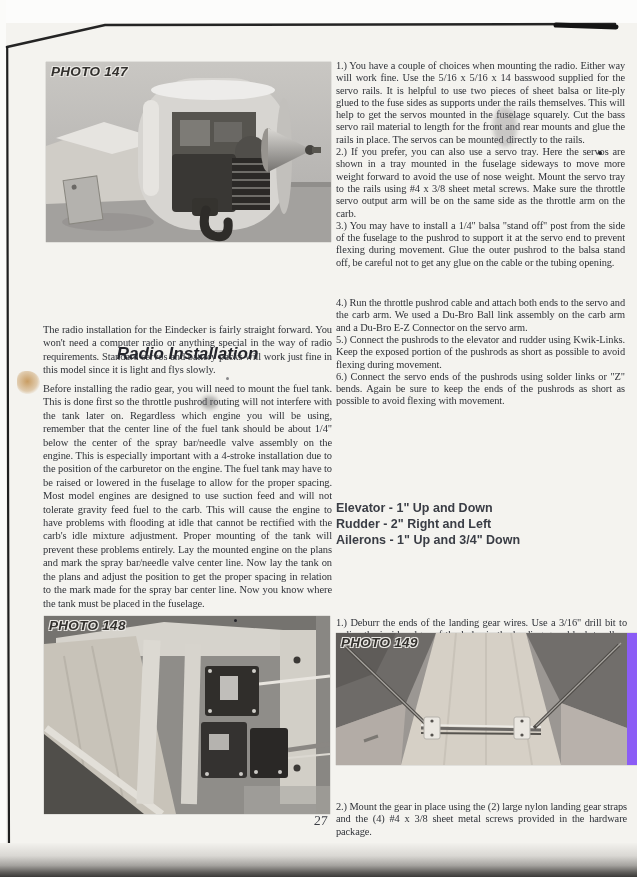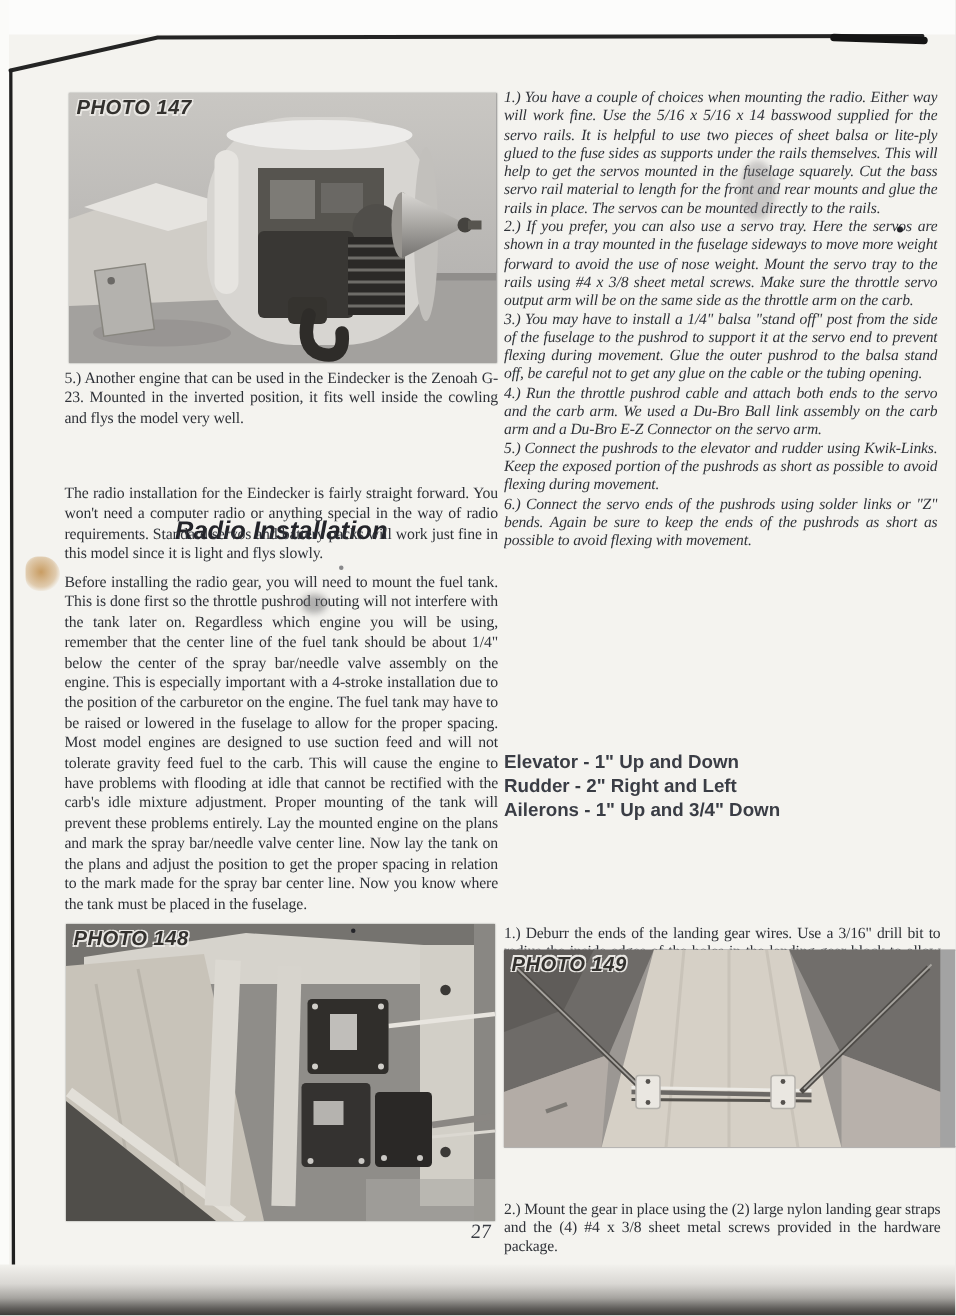--- a/index.html
+++ b/index.html
@@ -39,21 +39,21 @@
     font-weight:bold;font-style:italic;
     color:#23242a;text-align:center;
   }
   .h-sans{
     position:absolute;
     font-family:"Liberation Sans", sans-serif;
     font-weight:bold;color:#363942;
   }
   .throws-list{position:absolute;font-family:"Liberation Sans", sans-serif;font-weight:bold;color:#3a3d45;font-size:12.5px;line-height:16px;}
   .photo{
-    position:absolute;background:#a3a3a3;overflow:hidden;
+    position:absolute;background:#8b5cf6;overflow:hidden;
     box-shadow:0 0 1px rgba(60,60,60,.6);
   }
   .photo svg{display:block;}
   .photo-label{
     position:absolute;left:5px;top:2px;
     font-family:"Liberation Sans", sans-serif;
     font-weight:bold;font-style:italic;
     font-size:13.5px;color:#33312e;
     text-shadow:1px 1px 0 #e9e7e3,-1px -1px 0 #e9e7e3,1px -1px 0 #e9e7e3,-1px 1px 0 #e9e7e3;
     letter-spacing:.3px;
@@ -132,21 +132,20 @@
       <rect x="146" y="136" width="26" height="18" rx="4" fill="#35332f"></rect>
       <path d="M160,148 q-6,22 8,26 q16,4 14,-14" stroke="#2e2c29" stroke-width="9" fill="none" stroke-linecap="round"></path>
       <ellipse cx="222" cy="88" rx="7" ry="22" fill="#97948f"></ellipse>
       <polygon points="222,66 266,88 222,110" fill="url(#cone147)"></polygon>
       <circle cx="264" cy="88" r="5" fill="#45433f"></circle>
       <rect x="266" y="85" width="9" height="6" fill="#57554f"></rect>
     </svg>
     <span class="photo-label">PHOTO 147</span>
   </div>
 
-  <div class="body-text" style="left:43px;top:246px;">5.)  Another engine that can be used in the Eindecker is the Zenoah G-23.  Mounted in the inverted position, it fits well inside the cowling and flys the model very well.</div>
 
   <div class="h-italic" style="left:43px;top:296px;width:289px;font-size:17px;margin-top:48px;">Radio Installation</div>
 
   <div class="body-text" style="left:43px;top:323px;">The radio installation for the Eindecker is fairly straight forward.  You won't need a computer radio or anything special in the way of radio requirements.  Standard servos and battery packs will work just fine in this model since it is light and flys slowly.</div>
 
   <div class="body-text" style="left:43px;top:382px;height:231px;overflow:hidden;">Before installing the radio gear, you will need to mount the fuel tank.  This is done first so the throttle pushrod routing will not interfere with the tank later on.  Regardless which engine you will be using, remember that the center line of the fuel tank should be about 1/4" below the center of the spray bar/needle valve assembly on the engine.  This is especially important with a 4-stroke installation due to the position of the carburetor on the engine.  The fuel tank may have to be raised or lowered in the fuselage to allow for the proper spacing.  Most model engines are designed to use suction feed and will not tolerate gravity feed fuel to the carb.  This will cause the engine to have problems with flooding at idle that cannot be rectified with the carb's idle mixture adjustment.  Proper mounting of the tank will prevent these problems entirely.  Lay the mounted engine on the plans and mark the spray bar/needle valve center line.  Now lay the tank on the plans and adjust the position to get the proper spacing in relation to the mark made for the spray bar center line.  Now you know where the tank must be placed in the fuselage.</div>
 
   <div class="photo" style="left:44px;top:616px;width:286px;height:198px;">
     <svg width="286" height="198" viewBox="0 0 286 198">
       <rect width="286" height="198" fill="#8f8d89"></rect>
@@ -178,25 +177,25 @@
       <circle cx="163" cy="158" r="2" fill="#cac8c4"></circle>
         <circle cx="197" cy="158" r="2" fill="#cac8c4"></circle>
       <rect x="206" y="112" width="38" height="50" rx="3" fill="#2a2826"></rect>
       <circle cx="212" cy="156" r="2" fill="#cac8c4"></circle>
         <circle cx="236" cy="156" r="2" fill="#cac8c4"></circle>
       <rect x="200" y="170" width="86" height="28" fill="#a8a6a2" opacity=".6"></rect>
     </svg>
     <span class="photo-label">PHOTO 148</span>
   </div>
 
-  <div class="body-text right-text" style="left:336px;top:60px;height:420px;overflow:hidden;font-style:italic;">
+  <div class="body-text right-text" style="left:336px;top:60px;height:420px;overflow:hidden;">
     <span>1.)  You have a couple of choices when mounting the radio.  Either way will work fine.  Use the 5/16 x 5/16 x 14 basswood supplied for the servo rails.  It is helpful to use two pieces of sheet balsa or lite-ply glued to the fuse sides as supports under the rails themselves.  This will help to get the servos mounted in the fuselage squarely.  Cut the bass servo rail material to length for the front and rear mounts and glue the rails in place.  The servos can be mounted directly to the rails.</span>
     <span style="display:block;">2.)  If you prefer, you can also use a servo tray. Here the servos are shown in a tray mounted in the fuselage sideways to move more weight forward to avoid the use of nose weight.   Mount the servo tray to the rails using #4 x 3/8 sheet metal screws.  Make sure the throttle servo output arm will be on the same side as the throttle arm on the carb.</span>
     <span style="display:block;">3.)  You may have to install a 1/4" balsa "stand off" post from the side of the fuselage to the pushrod to support it at the servo end to prevent flexing during movement.  Glue the outer pushrod to the balsa stand off, be careful not to get any glue on the cable or the tubing opening.</span>
-    <span style="display:block;">4.)  Run the throttle pushrod cable and attach both ends to the servo and the carb arm.  We used a Du-Bro Ball link assembly on the carb arm and a Du-Bro E-Z Connector on the servo arm.</span>
+    <span style="display:block;margin-top:28px;">4.)  Run the throttle pushrod cable and attach both ends to the servo and the carb arm.  We used a Du-Bro Ball link assembly on the carb arm and a Du-Bro E-Z Connector on the servo arm.</span>
     <span style="display:block;">5.)  Connect the pushrods to the elevator and rudder using Kwik-Links.  Keep the exposed portion of the pushrods as short as possible to avoid flexing during movement.</span>
     <span style="display:block;">6.)  Connect the servo ends of the pushrods using solder links or "Z" bends.  Again be sure to keep the ends of the pushrods as short as possible to avoid flexing with movement.</span>
   </div>
 
 
   <div class="throws-list" style="left:336px;top:500px;width:289px;">
     <div>Elevator - 1" Up and Down</div>
     <div>Rudder - 2" Right and Left</div>
     <div>Ailerons - 1" Up and 3/4" Down</div>
   </div>

